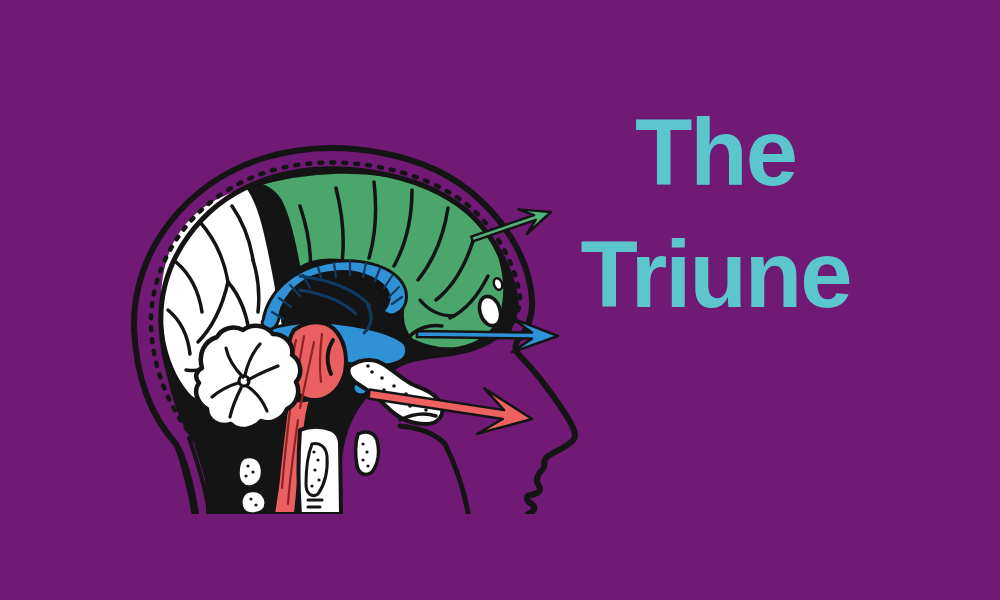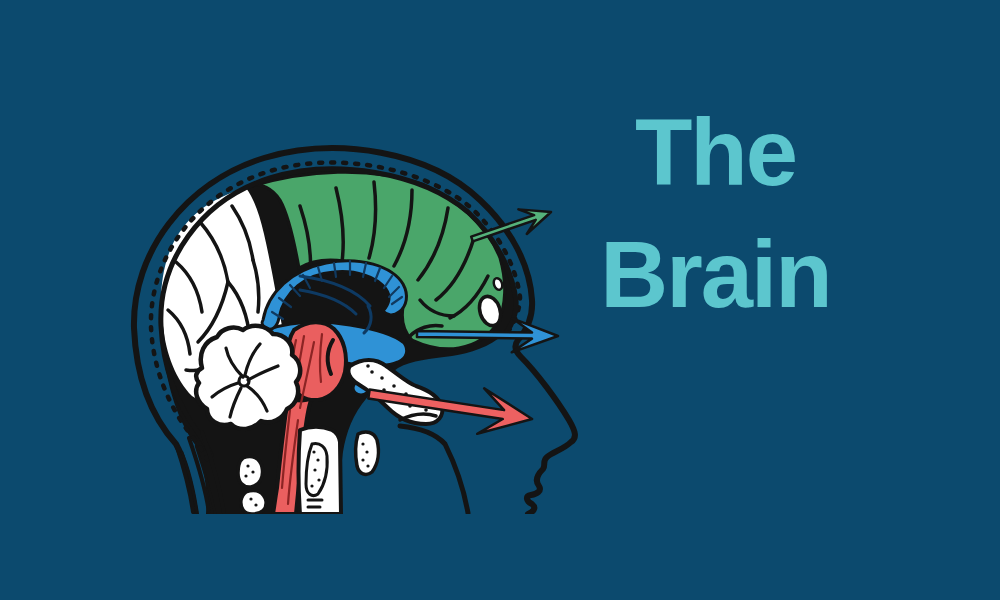--- a/index.html
+++ b/index.html
@@ -1,16 +1,16 @@
 <!DOCTYPE html>
 <html><head>
 <meta charset="utf-8">
 <style>
   html,body{margin:0;padding:0;background:#ffffff;}
-  .stage{position:relative;width:1000px;height:600px;background:#0c4a6e;overflow:hidden;
+  .stage{position:relative;width:1000px;height:600px;background:#701a75;overflow:hidden;
          font-family:"Liberation Sans",sans-serif;}
   .illustration{position:absolute;left:0;top:0;}
   .title{position:absolute;left:528px;top:92px;width:375px;text-align:center;
          color:#5cc6ce;font-weight:bold;font-size:94px;line-height:122px;
          letter-spacing:-2px;user-select:none;}
   .title div{white-space:nowrap;}
   svg .ln{fill:none;stroke:#141414;stroke-linecap:round;stroke-linejoin:round;}
 </style>
 </head>
 <body>
@@ -234,16 +234,16 @@
 
     <g stroke="#141414" stroke-width="2.5" stroke-linejoin="round">
       <path transform="translate(472,239) rotate(-18.9)" d="M0,-2.5 L66.5,-2.5 L53.5,-13 L83.5,0 L53.5,13 L66.5,2.5 L0,2.5 Z" fill="#55b27b"></path>
       <path transform="translate(417,334) rotate(0.8)" d="M0,-3 L115,-3 L95,-17 L141,0 L95,17 L115,3 L0,3 Z" fill="#2f92d6"></path>
       <path transform="translate(369,394) rotate(8.7)" d="M0,-4.5 L136,-4.5 L113,-23 L165,0 L113,23 L136,4.5 L0,4.5 Z" fill="#ed6161"></path>
     </g>
   </svg>
 
   <div class="title">
     <div>The</div>
-    <div>Brain</div>
+    <div>Triune</div>
   </div>
 
 </div>
 
 </body></html>

